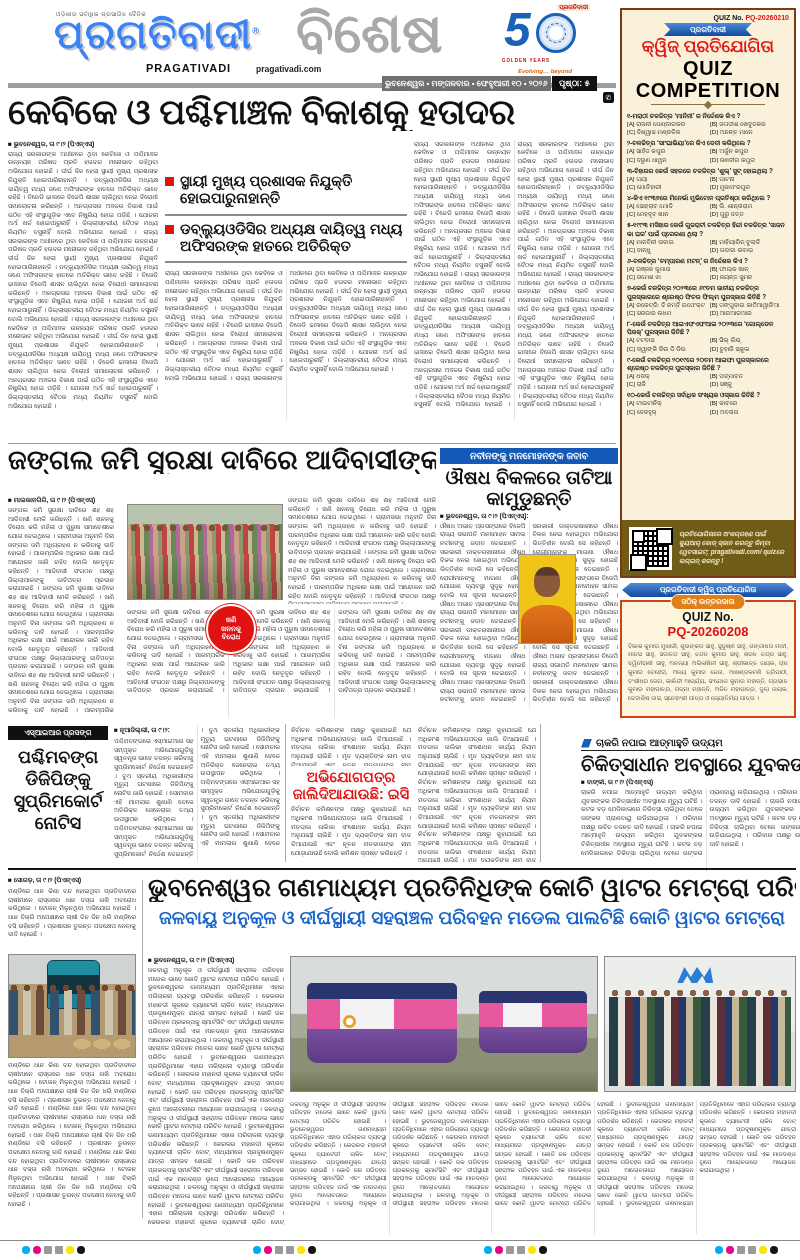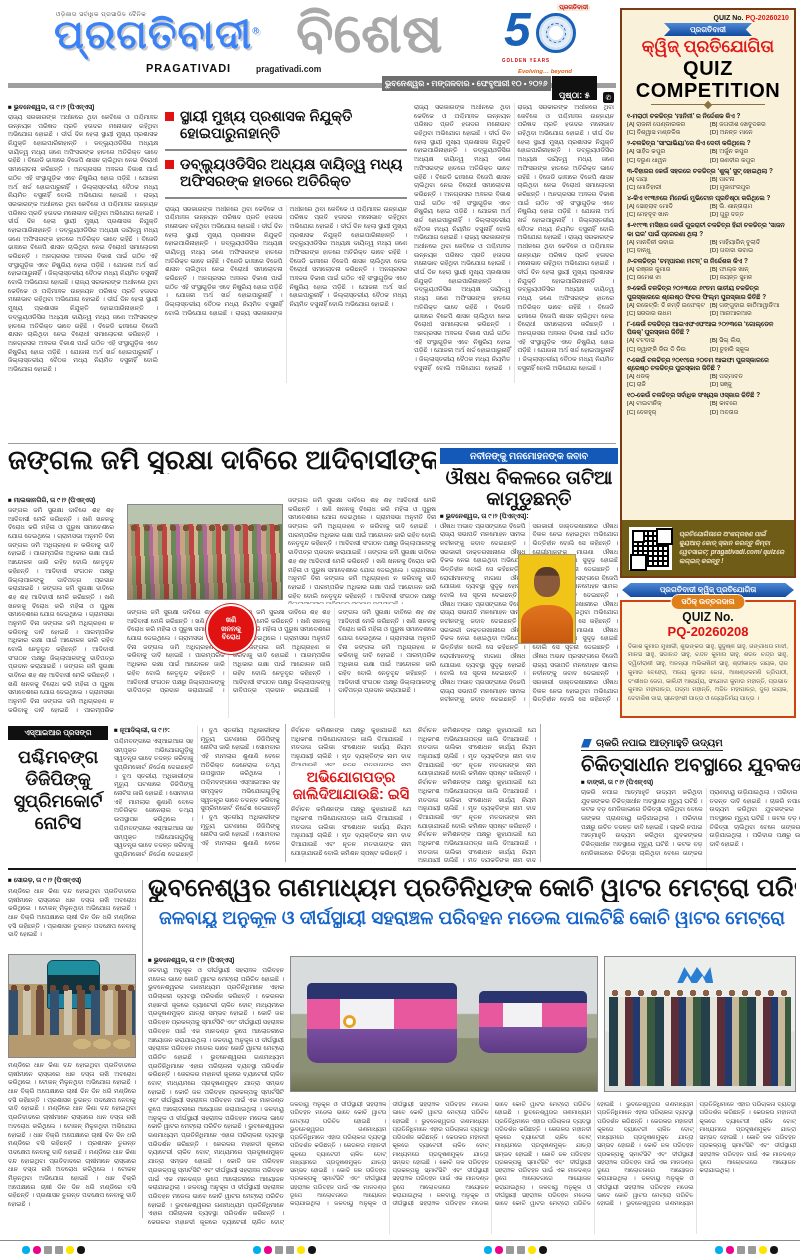--- a/index.html
+++ b/index.html
@@ -18,21 +18,21 @@
   .mh-logo{ left:54px; top:14px; font-size:40px; font-weight:900; color:#3b82f6;
             letter-spacing:1px; line-height:1; text-shadow:2px 2px 0 #c9c9c9;}
   .mh-logo sup{ font-size:9px; }
   .mh-en{ left:146px; top:62px; font-size:11px; font-weight:800; letter-spacing:1px;}
   .mh-web{ left:256px; top:64px; font-size:8.5px; font-weight:700; color:#222;}
   .mh-section{ left:296px; top:0px; font-size:55px; font-weight:800; color:#a9a9a9; line-height:1.2;}
   .mh-bar{ left:8px; top:83px; width:608px; height:5px; background:#9e9e9e;}
   .mh-dateline{ left:382px; top:76px; height:15px; line-height:15px; background:#6f6f6f;
                 color:#fff; font-size:8px; font-weight:700; padding:0 3px;}
   .mh-page{ left:552px; top:76px; height:15px; line-height:15px; background:#101010;
-            color:#fff; font-size:8.5px; font-weight:700; padding:12px 7px;}
+            color:#fff; font-size:8.5px; font-weight:700; padding:0 7px;}
   .mh-icon{ left:603px; top:92px; width:11px; height:11px; background:#111; color:#fff;
             font-size:7px; text-align:center; line-height:11px; border-radius:2px;}
   .f50{ left:500px; top:4px; width:92px; height:76px;}
   .f-brand{ position:absolute; right:2px; top:0; font-size:6px; font-weight:800; color:#c40000;
             background:#f6e9d9; padding:0 2px; border-radius:2px;}
   .f-num{ position:absolute; left:4px; top:2px; font-size:48px; font-weight:900; font-style:italic;
           color:#1a62b8; line-height:1;}
   .f-circle{ position:absolute; left:36px; top:9px; width:40px; height:40px; border-radius:50%;
              border:3px solid #1a62b8; background:radial-gradient(#ffffff 28%, #cfe0f2 30%, #eaf2fa 60%, #cfe0f2 61%);}
   .f-circle::after{ content:""; position:absolute; inset:7px; border:1px dashed #1a62b8; border-radius:50%;}
@@ -81,21 +81,21 @@
   .w-names{ margin-top:2px; font-size:6px; line-height:1.45; color:#39424f; text-align:justify;
             overflow:hidden; height:76px;}
 
   
   .lead{ left:8px; top:94px; width:608px; height:350px;}
   .lead h1{ font-size:35px; font-weight:900; line-height:1.05; letter-spacing:-.5px;
             white-space:nowrap; overflow:hidden;}
   .lead-grid{ display:flex; gap:7px; margin-top:9px; height:280px;}
   .lg-c1{ width:150px; flex:none;}
   .lg-c1 .txt{height:266px;}
-  .lg-mid{ width:242px; flex:none; display:flex; flex-direction:column;}
+  .lg-mid{ width:242px; flex:none; display:flex; flex-direction:column;margin-top:28px;}
   .sh{ display:flex; gap:6px; padding:5px 0 6px; border-bottom:2px solid #8a8a8a;
        font-size:14.5px; font-weight:800; line-height:1.2;}
   .sq{ width:9px; height:9px; background:#e01212; flex:none; margin-top:4px;}
   .lg-mid .txt{ margin-top:6px; flex:1;}
   .lg-right{ width:200px; flex:none;}
   .lg-right .txt{height:100%;}
   .hline1{ left:8px; top:443px; width:608px; height:1px; background:#9a9a9a;}
 
   
   .tribal{ left:8px; top:446px; width:428px; height:272px;}
@@ -334,20 +334,21 @@
 
   <div class="abs ribbon r2">ପ୍ରଗତିବାଦୀ କ୍ୱିଜ୍ ପ୍ରତିଯୋଗିତା</div>
   <div class="abs winners">
     <div class="w-pill">ସଠିକ୍ ଉତ୍ତରଦାତା</div>
     <div class="w-no">QUIZ No.</div>
     <div class="w-no-red">PQ-20260208</div>
     <div class="w-names">ବିକାଶ କୁମାର ମୁଖାର୍ଜୀ, ଶୁଭଙ୍କର ସାହୁ, ସୁଦୁଷ୍ଣ ସାହୁ, ଗଙ୍ଗାଧର ମାଝୀ, ମାନସ ସାହୁ, ସଦାନନ୍ଦ ସାହୁ, ଚନ୍ଦନ କୁମାର ସାହୁ, ଶରତ ଚନ୍ଦ୍ର ସାହୁ, ଦ୍ୱିତୀରାଣୀ ସାହୁ, ଅନନ୍ୟା ଅଭିଳାଷିନୀ ସାହୁ, ଶ୍ରୀକାନ୍ତ ନାୟକ, ରାଜ କୁମାର ବେହେରା, ଅଜୟ କୁମାର ଜେନା, ଆଖଣ୍ଡଳମଣି ତ୍ରିପାଠୀ, ବଂଶୀଧର ଜେନା, କାଳିନ୍ଦୀ ଆଚାର୍ଯ୍ୟ, ସଂଯୋଗ କୁମାର ମହାନ୍ତି, ପ୍ରଭାତ କୁମାର ମହାପାତ୍ର, ପଦ୍ମା ମହାନ୍ତି, ଅଜିତ ମହାପାତ୍ର, ଦୁଲା ନାୟକ, ଦେବାଶିଷ ଦାସ, ସ୍ନେହାଂଶୀ ପାତ୍ର ଓ ଜ୍ୟୋତିର୍ମୟ ପାତ୍ର ।</div>
   </div>
 
   <section class="abs lead">
+    <h1>କେବିକେ ଓ ପଶ୍ଚିମାଞ୍ଚଳ ବିକାଶକୁ ହତାଦର</h1>
     <div class="lead-grid">
       <div class="lg-c1">
         <span class="byline">■ ଭୁବନେଶ୍ୱର, ତା ୯।୨ (ପିଏନ୍ଏସ୍)</span>
         <div class="txt">ରାଜ୍ୟ ସରକାରଙ୍କ ଅଧୀନରେ ଥିବା କେବିକେ ଓ ପଶ୍ଚିମାଞ୍ଚଳ ଉନ୍ନୟନ ପରିଷଦ ପ୍ରତି ହତାଦର ମନୋଭାବ ରହିଥିବା ଅଭିଯୋଗ ହୋଇଛି । ଦୀର୍ଘ ଦିନ ହେଲା ସ୍ଥାୟୀ ମୁଖ୍ୟ ପ୍ରଶାସକ ନିଯୁକ୍ତି ହୋଇପାରିନାହାନ୍ତି । ଡବ୍ଲ୍ୟୁଓଡିସିର ଅଧ୍ୟକ୍ଷ ଦାୟିତ୍ୱ ମଧ୍ୟ ଜଣେ ଅଫିସରଙ୍କ ହାତରେ ଅତିରିକ୍ତ ଭାବେ ରହିଛି । ବିଜେଡି ଢାଞ୍ଚାରେ ବିଜେପି ଶାସନ ଚାଲିଥିବା ନେଇ ବିରୋଧୀ ସମାଲୋଚନା କରିଛନ୍ତି । ଅନଗ୍ରସର ଅଞ୍ଚଳର ବିକାଶ ପାଇଁ ଗଠିତ ଏହି ସଂସ୍ଥାଗୁଡ଼ିକ ଏବେ ନିଷ୍କ୍ରିୟ ହୋଇ ପଡ଼ିଛି । ଯୋଜନା ଅର୍ଥ ଖର୍ଚ୍ଚ ହୋଇପାରୁନାହିଁ । ଜିଲ୍ଲାସ୍ତରୀୟ ବୈଠକ ମଧ୍ୟ ନିୟମିତ ବସୁନାହିଁ ବୋଲି ଅଭିଯୋଗ ହୋଇଛି । ରାଜ୍ୟ ସରକାରଙ୍କ ଅଧୀନରେ ଥିବା କେବିକେ ଓ ପଶ୍ଚିମାଞ୍ଚଳ ଉନ୍ନୟନ ପରିଷଦ ପ୍ରତି ହତାଦର ମନୋଭାବ ରହିଥିବା ଅଭିଯୋଗ ହୋଇଛି । ଦୀର୍ଘ ଦିନ ହେଲା ସ୍ଥାୟୀ ମୁଖ୍ୟ ପ୍ରଶାସକ ନିଯୁକ୍ତି ହୋଇପାରିନାହାନ୍ତି । ଡବ୍ଲ୍ୟୁଓଡିସିର ଅଧ୍ୟକ୍ଷ ଦାୟିତ୍ୱ ମଧ୍ୟ ଜଣେ ଅଫିସରଙ୍କ ହାତରେ ଅତିରିକ୍ତ ଭାବେ ରହିଛି । ବିଜେଡି ଢାଞ୍ଚାରେ ବିଜେପି ଶାସନ ଚାଲିଥିବା ନେଇ ବିରୋଧୀ ସମାଲୋଚନା କରିଛନ୍ତି । ଅନଗ୍ରସର ଅଞ୍ଚଳର ବିକାଶ ପାଇଁ ଗଠିତ ଏହି ସଂସ୍ଥାଗୁଡ଼ିକ ଏବେ ନିଷ୍କ୍ରିୟ ହୋଇ ପଡ଼ିଛି । ଯୋଜନା ଅର୍ଥ ଖର୍ଚ୍ଚ ହୋଇପାରୁନାହିଁ । ଜିଲ୍ଲାସ୍ତରୀୟ ବୈଠକ ମଧ୍ୟ ନିୟମିତ ବସୁନାହିଁ ବୋଲି ଅଭିଯୋଗ ହୋଇଛି । ରାଜ୍ୟ ସରକାରଙ୍କ ଅଧୀନରେ ଥିବା କେବିକେ ଓ ପଶ୍ଚିମାଞ୍ଚଳ ଉନ୍ନୟନ ପରିଷଦ ପ୍ରତି ହତାଦର ମନୋଭାବ ରହିଥିବା ଅଭିଯୋଗ ହୋଇଛି । ଦୀର୍ଘ ଦିନ ହେଲା ସ୍ଥାୟୀ ମୁଖ୍ୟ ପ୍ରଶାସକ ନିଯୁକ୍ତି ହୋଇପାରିନାହାନ୍ତି । ଡବ୍ଲ୍ୟୁଓଡିସିର ଅଧ୍ୟକ୍ଷ ଦାୟିତ୍ୱ ମଧ୍ୟ ଜଣେ ଅଫିସରଙ୍କ ହାତରେ ଅତିରିକ୍ତ ଭାବେ ରହିଛି । ବିଜେଡି ଢାଞ୍ଚାରେ ବିଜେପି ଶାସନ ଚାଲିଥିବା ନେଇ ବିରୋଧୀ ସମାଲୋଚନା କରିଛନ୍ତି । ଅନଗ୍ରସର ଅଞ୍ଚଳର ବିକାଶ ପାଇଁ ଗଠିତ ଏହି ସଂସ୍ଥାଗୁଡ଼ିକ ଏବେ ନିଷ୍କ୍ରିୟ ହୋଇ ପଡ଼ିଛି । ଯୋଜନା ଅର୍ଥ ଖର୍ଚ୍ଚ ହୋଇପାରୁନାହିଁ । ଜିଲ୍ଲାସ୍ତରୀୟ ବୈଠକ ମଧ୍ୟ ନିୟମିତ ବସୁନାହିଁ ବୋଲି ଅଭିଯୋଗ ହୋଇଛି ।</div>
       </div>
       <div class="lg-mid">
         <div class="subheads">
           <div class="sh">
               <span class="sq"></span>
               <span>ସ୍ଥାୟୀ ମୁଖ୍ୟ ପ୍ରଶାସକ ନିଯୁକ୍ତି ହୋଇପାରୁନାହାନ୍ତି</span>

